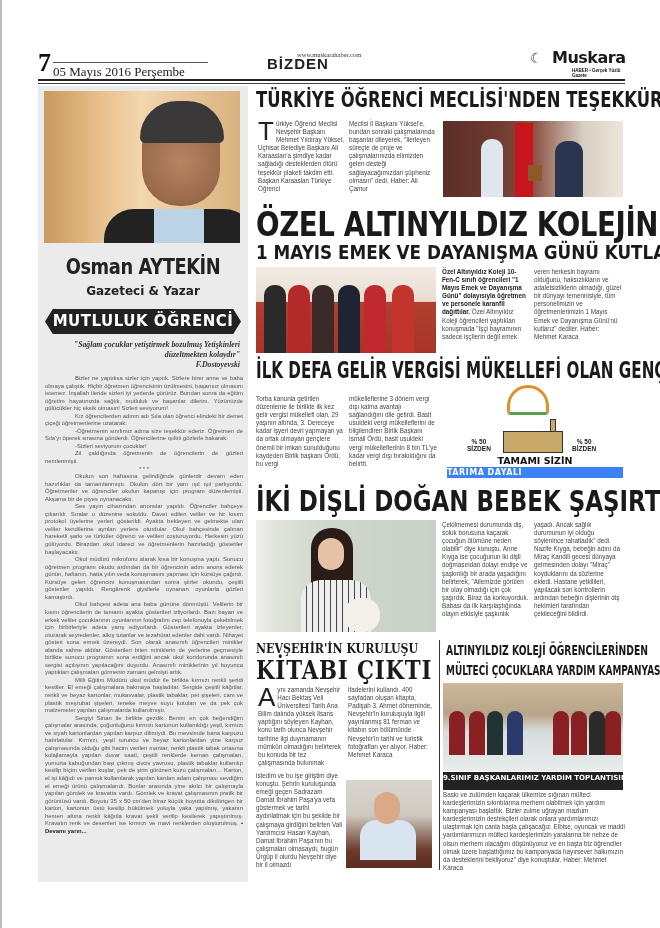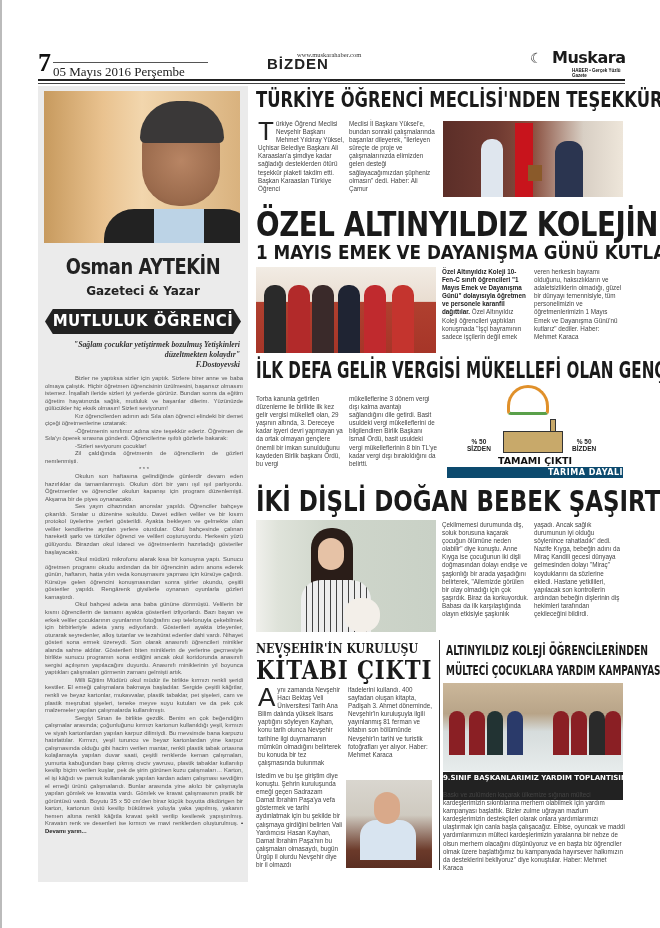--- a/index.html
+++ b/index.html
@@ -57,21 +57,21 @@
 #h3{left:256px;top:357px;font-size:23px;transform:scaleX(0.66)}
 #a3c1{left:256px;top:395px;width:88px}
 #a3c2{left:349px;top:395px;width:88px}
 #ad{left:447px;top:385px;width:176px;height:95px}
 #ad .sun{position:absolute;left:60px;top:0;width:42px;height:30px;border-radius:21px 21px 4px 4px;border:3px solid #e0902a;border-bottom-color:#5aa04a;background:#fff}
 #ad .factory{position:absolute;left:56px;top:46px;width:60px;height:22px;background:#c8a96a;border:1px solid #333}
 #ad .chimney{position:absolute;left:103px;top:34px;width:6px;height:14px;background:#c8a96a;border:1px solid #333}
 #ad .l{position:absolute;left:20px;top:53px;font-size:6.5px;font-weight:bold;color:#222;text-align:center;line-height:7px}
 #ad .r{position:absolute;left:125px;top:53px;font-size:6.5px;font-weight:bold;color:#222;text-align:center;line-height:7px}
 #ad .tamami{position:absolute;left:0;top:70px;width:176px;text-align:center;font-family:"DejaVu Sans",sans-serif;font-size:9.5px;font-weight:bold;color:#111}
-#ad .tarim{position:absolute;left:0;top:82px;width:176px;height:11px;background:#0c4a6e;color:#fff;text-align:right;font-family:"DejaVu Sans",sans-serif;font-size:8px;font-weight:bold;line-height:11px;letter-spacing:0.5px}
+#ad .tarim{position:absolute;left:0;top:82px;width:176px;height:11px;background:#3b82f6;color:#fff;text-align:left;font-family:"DejaVu Sans",sans-serif;font-size:8px;font-weight:bold;line-height:11px;letter-spacing:0.5px}
 #h4{left:256px;top:485px;font-size:28px;transform:scaleX(0.82)}
 #photo3{left:256px;top:520px;width:180px;height:112px;background:linear-gradient(90deg,#f0f0ec 0%,#dfe3da 12%,#cfd6cb 40%,#c9d1c6 100%);overflow:hidden}
 #photo3 .hair{position:absolute;left:55px;top:8px;width:42px;height:70px;border-radius:20px 20px 10px 10px;background:#2a1d18}
 #photo3 .face{position:absolute;left:62px;top:18px;width:26px;height:32px;border-radius:13px;background:#e6c2a6}
 #photo3 .coat{position:absolute;left:45px;top:60px;width:70px;height:60px;border-radius:20px 20px 0 0;background:repeating-linear-gradient(90deg,#eee 0 5px,#444 5px 6px)}
 #photo3 .baby{position:absolute;left:88px;top:78px;width:36px;height:34px;border-radius:16px;background:#f3efe9}
 #a4c1{left:442px;top:521px;width:88px}
 #a4c2{left:534px;top:521px;width:88px}
 #h5a{left:256px;top:641px;font-size:12.5px;font-family:"DejaVu Serif",serif;transform:scaleX(0.88)}
 #h5b{left:256px;top:655px;font-size:26px;font-family:"DejaVu Serif",serif;transform:scaleX(0.82);letter-spacing:1px}
@@ -79,21 +79,21 @@
 #a5c2{left:348px;top:686px;width:88px}
 #a5c3{left:256px;top:772px;width:86px}
 #photo4{left:346px;top:780px;width:86px;height:88px;background:linear-gradient(180deg,#d9d6cf 0%,#cfcac0 40%,#6b3a2a 80%,#5a2e22 100%);overflow:hidden}
 #photo4 .head{position:absolute;left:28px;top:12px;width:26px;height:32px;border-radius:13px;background:#d9a98a}
 #photo4 .body{position:absolute;left:14px;top:40px;width:56px;height:40px;border-radius:16px 16px 0 0;background:#d8e4f0}
 .vsep{left:439px;top:640px;width:1px;height:230px;background:#333}
 #h6a{left:446px;top:642px;font-size:14px;transform:scaleX(0.66)}
 #h6b{left:446px;top:662px;font-size:14px;transform:scaleX(0.64)}
 #photo5{left:443px;top:683px;width:180px;height:88px;background:linear-gradient(180deg,#cbb79a 0%,#b8a488 35%,#d6dcdc 55%,#e7ecec 100%);overflow:hidden}
 #photo5 .kid{position:absolute;top:28px;width:16px;height:44px;border-radius:8px 8px 0 0;background:#8a1f24}
-#caption5{left:443px;top:772px;width:180px;height:28px;background:#222;color:#fff;text-align:center;font-family:"DejaVu Sans",sans-serif;font-size:7px;font-weight:bold;line-height:12px;white-space:nowrap}
+#caption5{left:443px;top:772px;width:180px;height:18px;background:#222;color:#fff;text-align:center;font-family:"DejaVu Sans",sans-serif;font-size:7px;font-weight:bold;line-height:12px;white-space:nowrap}
 #a6{left:443px;top:791px;width:182px}
 </style>
 </head>
 <body>
 
 <div class="page-border"></div>
 
 <div class="abs" id="page-num">7</div>
 <div class="abs hdr-rule"></div>
 <div class="abs" id="date">05 Mayıs 2016 Perşembe</div>
@@ -168,21 +168,21 @@
 <div class="abs body-txt" id="a3c1">Torba kanunla getirilen düzenleme ile birlikte ilk kez gelir vergisi mükellefi olan, 29 yaşının altında, 3. Dereceye kadar işyeri devri yapmayan ya da ortak olmayan gençlere önemli bir imkan sunulduğunu kaydeden Birlik başkanı Ördü, bu vergi</div>
 <div class="abs body-txt" id="a3c2">mükelleflerine 3 dönem vergi dışı kalma avantajı sağlandığını dile getirdi. Basit usuldeki vergi mükelleflerini de bilgilendiren Birlik Başkanı İsmail Ördü, basit usuldeki vergi mükelleflerinin 8 bin TL'ye kadar vergi dışı bırakıldığını da belirtti.</div>
 <div class="abs" id="ad">
   <div class="sun"></div>
   <div class="chimney"></div>
   <div class="factory"></div>
   <div class="l" style="white-space:pre">% 50
 SİZDEN</div>
   <div class="r" style="white-space:pre">% 50
 BİZDEN</div>
-  <div class="tamami">TAMAMI ÇIKTI</div>
+  <div class="tamami">TAMAMI SİZİN</div>
   <div class="tarim">TARIMA DAYALI</div>
 </div>
 
 <div class="abs headline" id="h4">İKİ DİŞLİ DOĞAN BEBEK ŞAŞIRTTI</div>
 <div class="abs" id="photo3">
   <div class="hair"></div>
     <div class="coat"></div>
     <div class="face"></div>
     <div class="baby"></div>
 </div>

